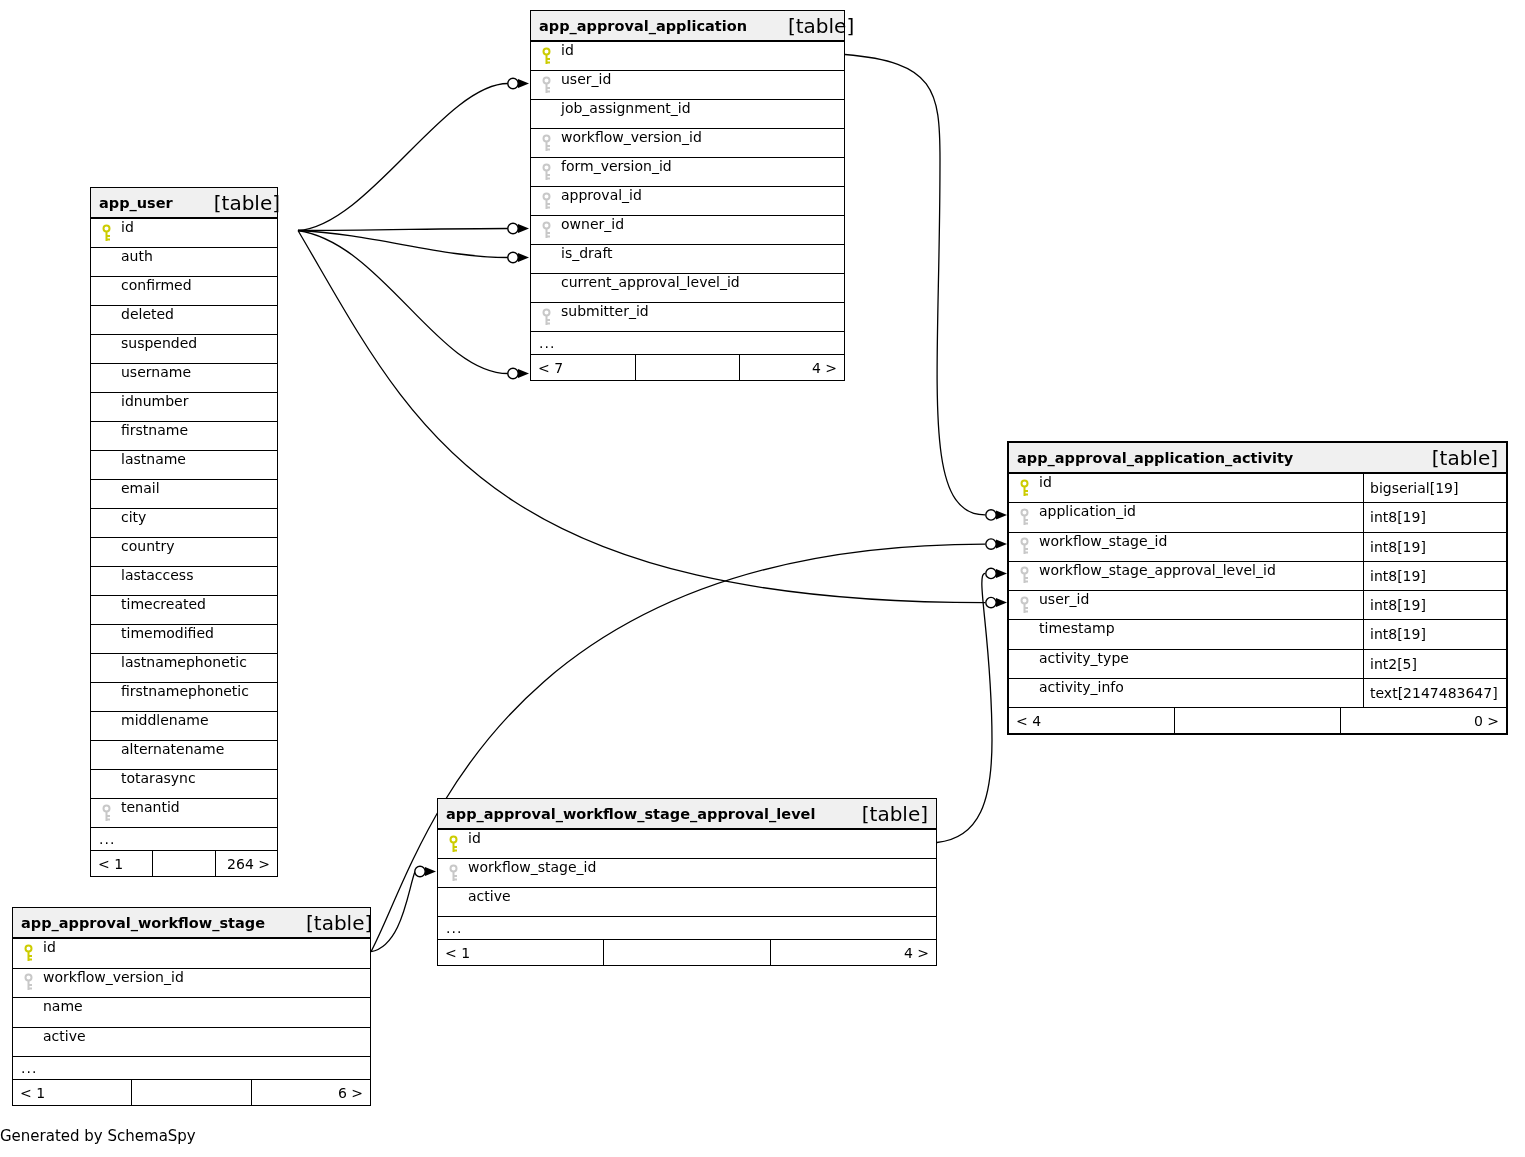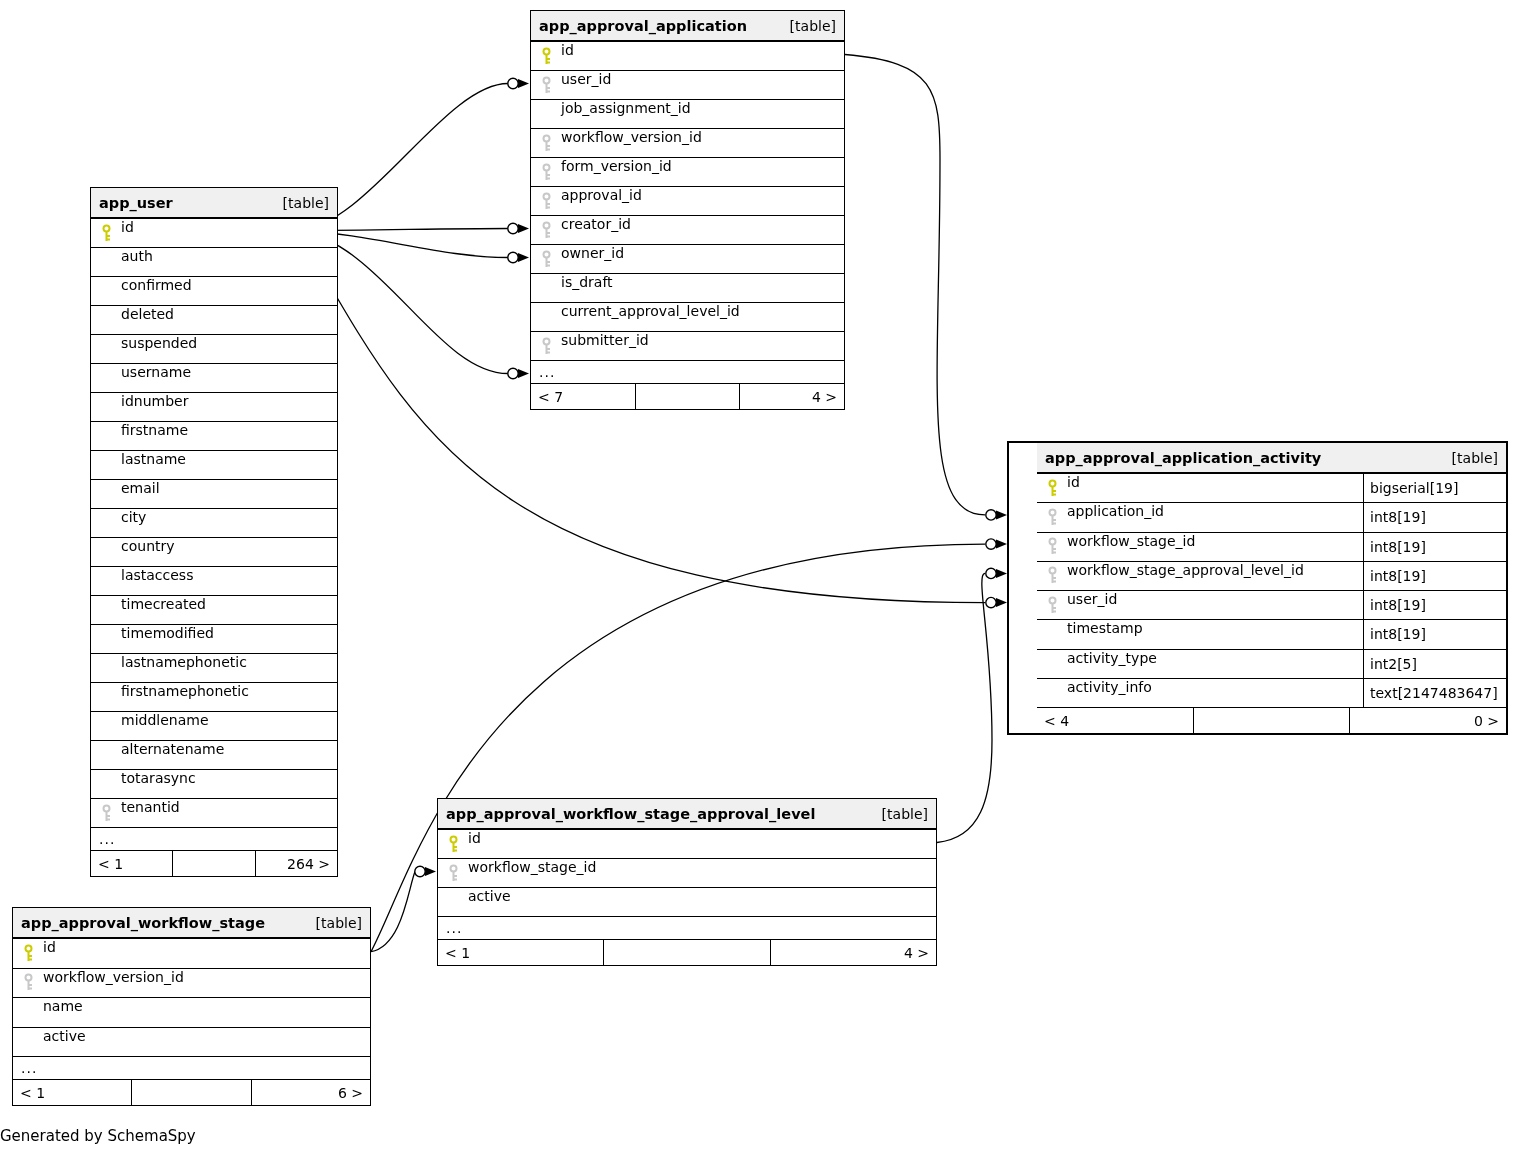--- a/index.html
+++ b/index.html
@@ -11,21 +11,21 @@
   .db-table{
     position:absolute;background:#fff;border:1px solid #000;box-sizing:border-box;
     font-size:14px;
   }
   .db-table.thick{border-width:2px;}
   .thead{
     height:29px;background:#f0f0f0;border-bottom:2px solid #000;
     display:flex;justify-content:space-between;align-items:center;padding:0 8px;gap:31px;
   }
   .tname{font-weight:bold;font-size:14.5px;white-space:nowrap;}
-  .tbadge{font-weight:normal;font-size:14px;white-space:nowrap;margin-left:10px;}
+  .tbadge{font-weight:normal;font-size:20px;white-space:nowrap;margin-left:10px;}
   .row{
     height:var(--rh,29px);border-bottom:1px solid #000;display:flex;
     box-sizing:border-box;background:#fff;
   }
   .keycell{flex:0 0 30px;display:flex;justify-content:center;align-items:center;}
   .colname{flex:1;white-space:nowrap;}
   .coltype{
     flex:0 0 143px;align-self:stretch;border-left:1px solid #000;
     display:flex;align-items:center;padding-left:6px;box-sizing:border-box;white-space:nowrap;
   }
@@ -93,21 +93,21 @@
         <polygon points="1007,602.6 996,598.1 996,607.1"></polygon>
         <circle cx="991" cy="602.6" r="5.2" fill="#fff" stroke="#000" stroke-width="1.4"></circle>
       </g>
       <g>
         <polygon points="436,871.5 425,867 425,876"></polygon>
         <circle cx="420" cy="871.5" r="5.2" fill="#fff" stroke="#000" stroke-width="1.4"></circle>
       </g>
     </g>
   </svg>
 
-  <div class="db-table" style="left:90px;top:187px;width:248px;--rh:29px;">
+  <div class="db-table" style="left:90px;top:187px;width:188px;--rh:29px;">
     <div class="thead">
       <span class="tname">app_user</span>
       <span class="tbadge">[table]</span>
     </div>
     <div class="rows">
         <div class="row">
           <span class="keycell">
             <svg width="9" height="19" viewBox="0 0 9 19">
               <circle cx="4.5" cy="4.5" r="3" fill="none" stroke="#cccc00" stroke-width="2"></circle>
               <path d="M4.5 7.5V17 M4.5 12H8 M4.5 15.5H8" stroke="#cccc00" stroke-width="2" fill="none"></path>
@@ -264,29 +264,20 @@
           </span>
           <span class="colname">approval_id</span>
         </div>
         <div class="row">
           <span class="keycell">
             <svg width="9" height="19" viewBox="0 0 9 19">
               <circle cx="4.5" cy="4.5" r="3" fill="none" stroke="#c8c8c8" stroke-width="2"></circle>
               <path d="M4.5 7.5V17 M4.5 12H8 M4.5 15.5H8" stroke="#c8c8c8" stroke-width="2" fill="none"></path>
             </svg>
           </span>
-          <span class="colname">creator_id</span>
-        </div>
-        <div class="row">
-          <span class="keycell">
-            <svg width="9" height="19" viewBox="0 0 9 19">
-              <circle cx="4.5" cy="4.5" r="3" fill="none" stroke="#c8c8c8" stroke-width="2"></circle>
-              <path d="M4.5 7.5V17 M4.5 12H8 M4.5 15.5H8" stroke="#c8c8c8" stroke-width="2" fill="none"></path>
-            </svg>
-          </span>
           <span class="colname">owner_id</span>
         </div>
         <div class="row">
           <span class="keycell"></span>
           <span class="colname">is_draft</span>
         </div>
         <div class="row">
           <span class="keycell"></span>
           <span class="colname">current_approval_level_id</span>
         </div>
@@ -301,21 +292,21 @@
         </div>
       </div>
     <div class="ellipsis">...</div>
     <div class="tfoot">
       <span class="fcell">&lt; 7</span>
       <span class="fcell"></span>
       <span class="fcell right">4 &gt;</span>
     </div>
   </div>
 
-  <div class="db-table thick" style="left:1007px;top:441px;width:501px;padding-left:28px;--rh:29.25px;">
+  <div class="db-table thick" style="left:1007px;top:441px;width:501px;--rh:29.25px;">
     <div class="thead">
       <span class="tname">app_approval_application_activity</span>
       <span class="tbadge">[table]</span>
     </div>
     <div class="rows">
         <div class="row">
           <span class="keycell">
             <svg width="9" height="19" viewBox="0 0 9 19">
               <circle cx="4.5" cy="4.5" r="3" fill="none" stroke="#cccc00" stroke-width="2"></circle>
               <path d="M4.5 7.5V17 M4.5 12H8 M4.5 15.5H8" stroke="#cccc00" stroke-width="2" fill="none"></path>

